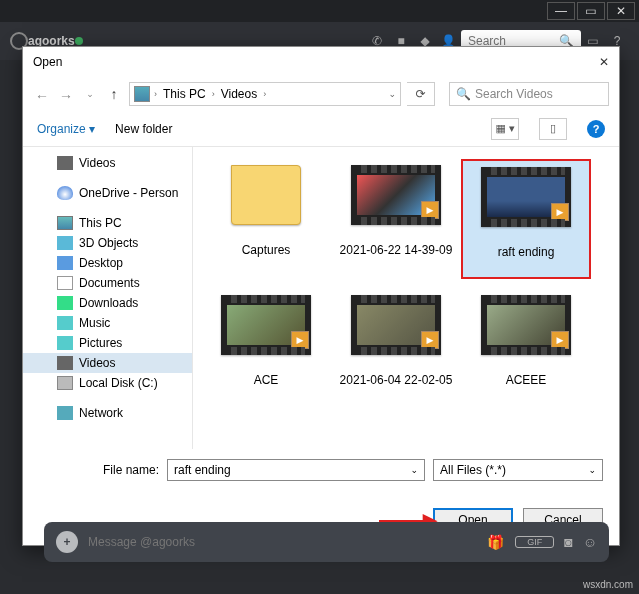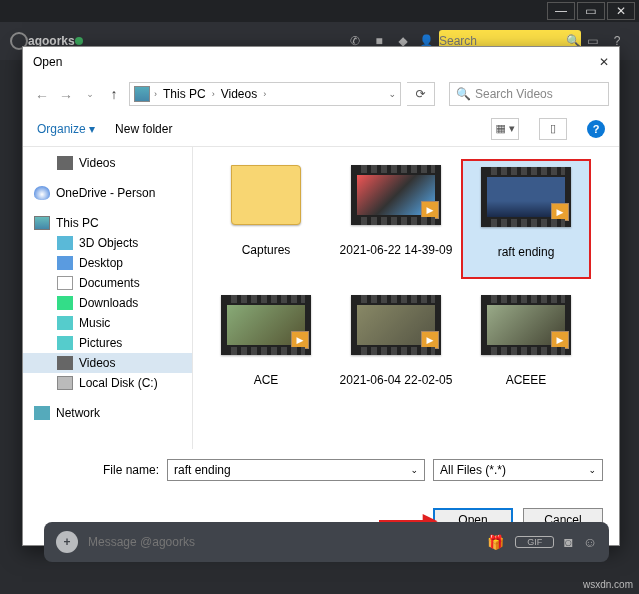--- a/index.html
+++ b/index.html
@@ -5,21 +5,21 @@
 *{box-sizing:border-box;margin:0;padding:0;font-family:"Segoe UI",Arial,sans-serif;font-size:12px}
 body{background:#2a2c30;width:639px;height:594px;position:relative;overflow:hidden}
 .app-titlebar{height:22px;background:#202225;display:flex;justify-content:flex-end;align-items:center;gap:2px;padding-right:4px}
 .win-btn{width:28px;height:18px;display:flex;align-items:center;justify-content:center;color:#ddd;border:1px solid #555}
 .discord-top{height:38px;background:#2f3136;display:flex;align-items:center;padding:0 10px;color:#ccc;gap:0}
 .avatar{width:18px;height:18px;border-radius:50%;border:2px solid #888}
 .username{color:#ccc;font-weight:600;flex:0 0 auto}
 .status-dot{width:8px;height:8px;border-radius:50%;background:#3ba55c}
 .discord-top .sp{flex:1}
 .top-icon{width:24px;height:24px;display:flex;align-items:center;justify-content:center;color:#b0b0b0}
-.searchbar{background:#fde047;border-radius:3px;width:142px;height:22px;display:flex;align-items:center;padding:0 0;color:#777}
+.searchbar{background:#ffffff;border-radius:3px;width:120px;height:22px;display:flex;align-items:center;padding:0 7px;color:#777}
 .dialog{position:absolute;left:22px;top:46px;width:598px;height:500px;background:#fff;border:1px solid #888;box-shadow:0 6px 20px rgba(0,0,0,.5);display:flex;flex-direction:column}
 .dlg-title{height:30px;display:flex;align-items:center;padding:0 10px;justify-content:space-between}
 .dlg-title span{font-size:12px}
 .close-x{font-size:14px;color:#333}
 .nav-row{height:34px;display:flex;align-items:center;padding:0 10px;gap:6px}
 .nav-arrow{color:#888;font-size:14px;width:18px;text-align:center}
 .nav-arrow.enabled{color:#333}
 .up-icon{color:#333}
 .path-box{flex:1;border:1px solid #ccc;height:24px;display:flex;align-items:center;padding:0 4px;gap:4px}
 .path-box .pc-icon{width:16px;height:16px;background:linear-gradient(#5ab,#48a);border:1px solid #888}
@@ -29,21 +29,21 @@
 .refresh{width:28px;height:24px;border:1px solid #ccc;border-left:none;display:flex;align-items:center;justify-content:center;color:#555}
 .search-box{width:160px;height:24px;border:1px solid #ccc;display:flex;align-items:center;padding:0 6px;color:#888;gap:4px;margin-left:8px}
 .toolbar{height:36px;display:flex;align-items:center;padding:0 14px;gap:20px;border-bottom:1px solid #e6e6e6}
 .toolbar .org{color:#1a6fb3}
 .toolbar .sp{flex:1}
 .view-btn{width:28px;height:22px;border:1px solid #ccc;display:flex;align-items:center;justify-content:center;color:#555;font-size:11px}
 .help-ic{width:18px;height:18px;border-radius:50%;background:#0b78d6;color:#fff;display:flex;align-items:center;justify-content:center;font-size:11px;font-weight:bold}
 .body{flex:1;display:flex;overflow:hidden}
 .tree{width:170px;border-right:1px solid #e6e6e6;padding:6px 0;overflow:hidden}
 .tree-item{display:flex;align-items:center;gap:6px;padding:3px 8px 3px 26px;white-space:nowrap}
-.tree-item.l1{padding-left:11px}
+.tree-item.l1{padding-left:34px}
 .tree-item.l2{padding-left:34px}
 .tree-item.sel{background:#d8e6f2}
 .tree-item .ic{width:16px;height:14px;flex-shrink:0}
 .ic.cloud{background:radial-gradient(circle at 50% 60%,#fff,#2a6fd8);border-radius:50% 50% 40% 40%}
 .ic.pc{background:linear-gradient(#6bb,#48a);border:1px solid #777}
 .ic.obj{background:#5ab9d8}
 .ic.desk{background:#5a9be0}
 .ic.doc{background:#fff;border:1px solid #999}
 .ic.dl{background:#3d8}
 .ic.music{background:#5cc}

